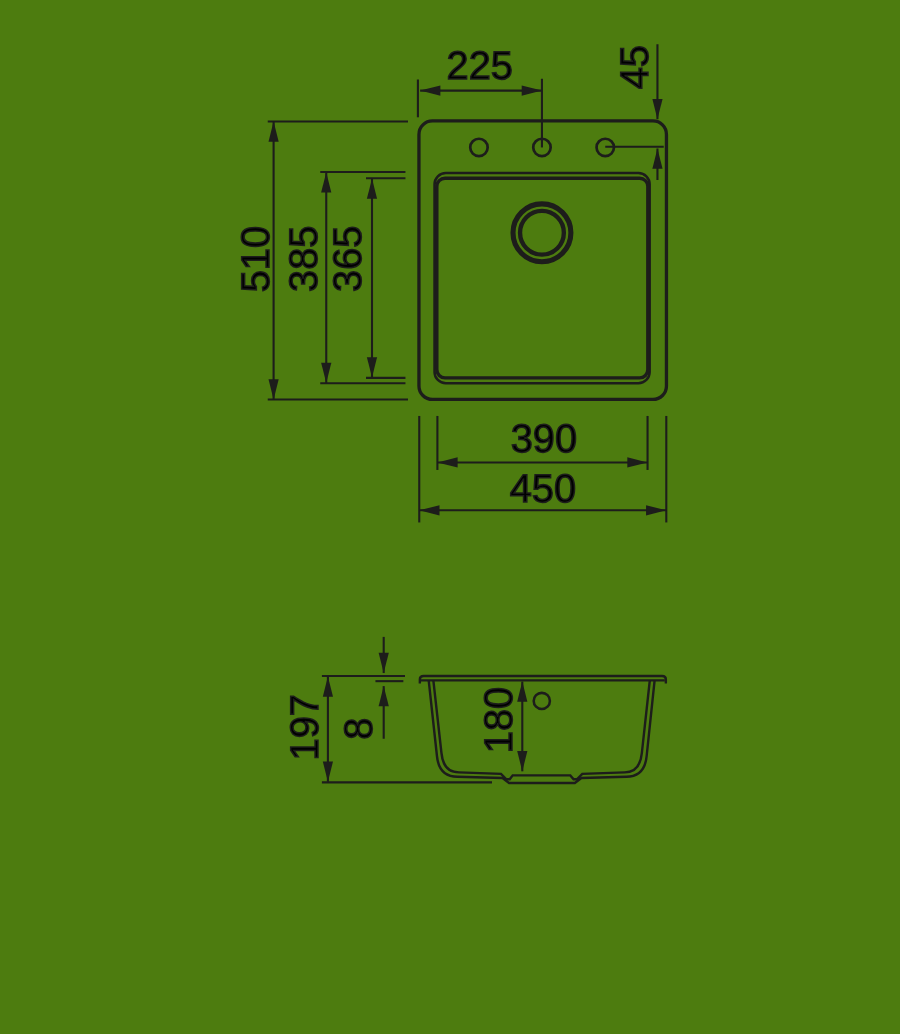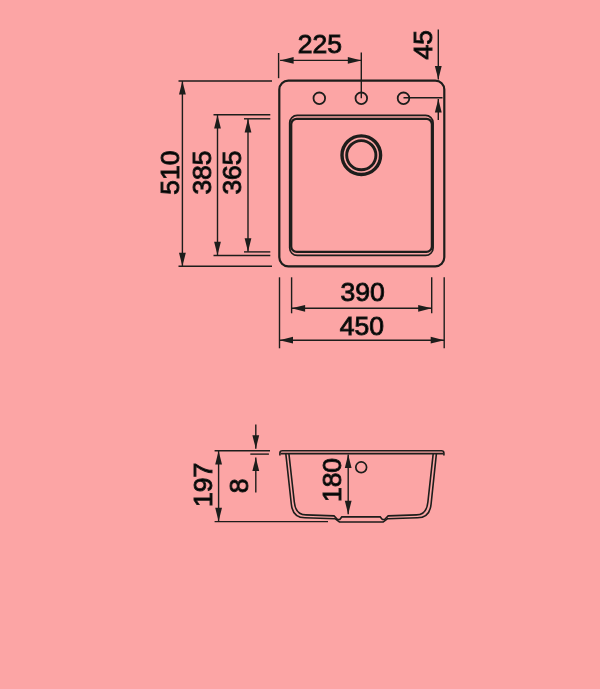--- a/index.html
+++ b/index.html
@@ -1,16 +1,16 @@
 <!DOCTYPE html>
 <html><head>
 <meta charset="utf-8">
 <style>
   html,body{margin:0;padding:0;background:#ffffff;}
-  .page{width:600px;height:689px;position:relative;background:#fca5a5;overflow:hidden;}
+  .page{width:600px;height:689px;position:relative;background:#4d7c0f;overflow:hidden;}
   svg{position:absolute;top:0;left:0;transform:translateZ(0);}
   text{font-family:"Liberation Sans", sans-serif;fill:#000;}
 </style>
 </head>
 <body>
 <div class="page">
 <svg width="600" height="689" viewBox="0 0 600 689">
   <g stroke="#1d1d1b" fill="none" stroke-linecap="butt">
 
     <rect x="279.3" y="80.6" width="165" height="185.7" rx="9" stroke-width="2.2"></rect>

